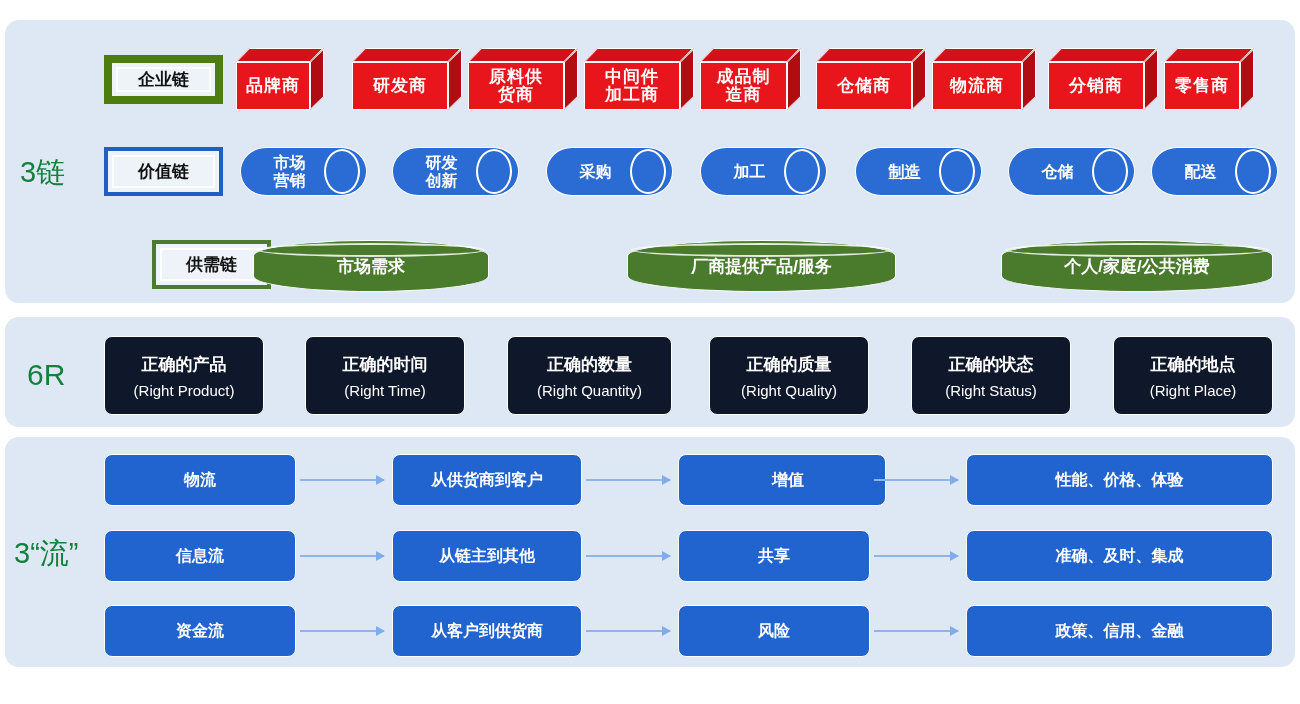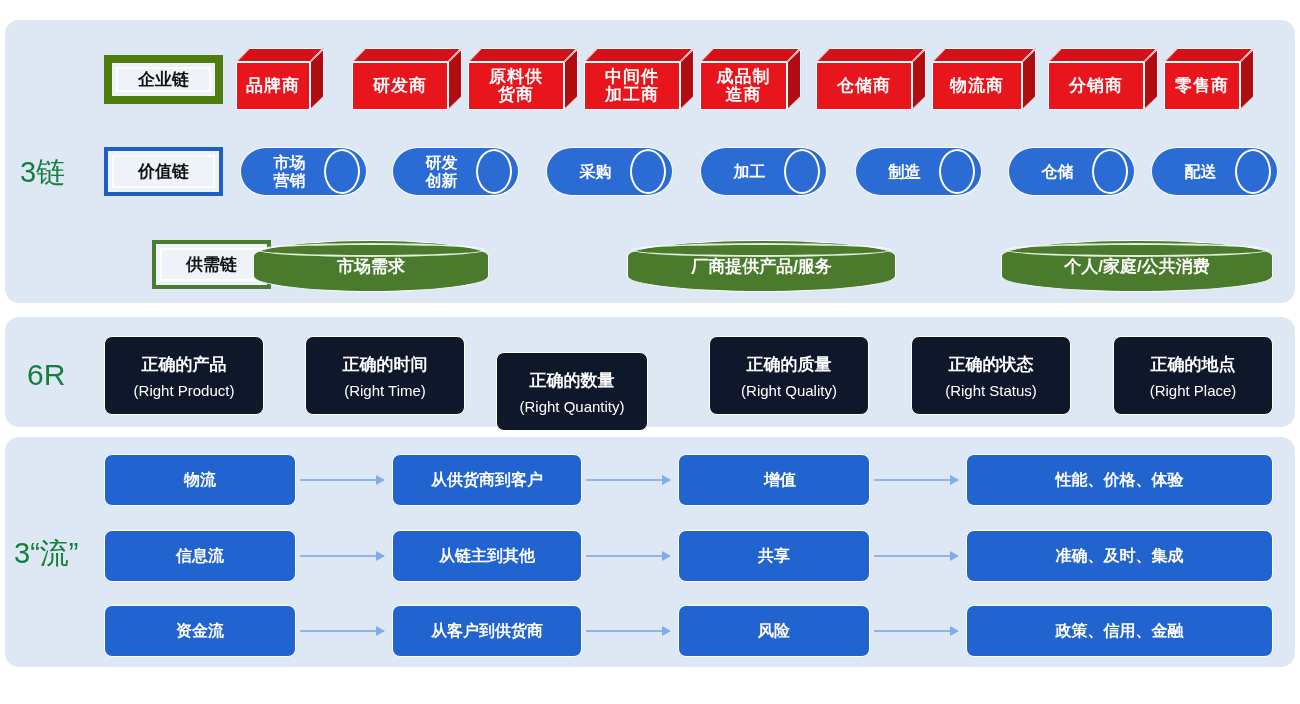--- a/index.html
+++ b/index.html
@@ -252,21 +252,21 @@
   <div class="group-caption" id="cap-6r">6R</div>
 
   <div class="r-card" style="left:104px;width:160px;">
     <div class="zh">正确的产品</div>
     <div class="en">(Right Product)</div>
   </div>
   <div class="r-card" style="left:305px;width:160px;">
     <div class="zh">正确的时间</div>
     <div class="en">(Right Time)</div>
   </div>
-  <div class="r-card" style="left:496px;width:152px;margin-top:16px;">
+  <div class="r-card" style="left:507px;width:165px;">
     <div class="zh">正确的数量</div>
     <div class="en">(Right Quantity)</div>
   </div>
   <div class="r-card" style="left:709px;width:160px;">
     <div class="zh">正确的质量</div>
     <div class="en">(Right Quality)</div>
   </div>
   <div class="r-card" style="left:911px;width:160px;">
     <div class="zh">正确的状态</div>
     <div class="en">(Right Status)</div>
@@ -280,21 +280,21 @@
   <div class="group-caption" id="cap-3flow">3“流”</div>
 
   <div class="flow-box" style="left:104px;top:454px;width:192px;">
     <span>物流</span>
   </div>
   <div class="arrow" style="left:300px;top:479px;width:84px;"></div>
   <div class="flow-box" style="left:392px;top:454px;width:190px;">
     <span>从供货商到客户</span>
   </div>
   <div class="arrow" style="left:586px;top:479px;width:84px;"></div>
-  <div class="flow-box" style="left:678px;top:454px;width:192px;padding-left:12px;">
+  <div class="flow-box" style="left:678px;top:454px;width:208px;padding-left:12px;">
     <span>增值</span>
   </div>
   <div class="arrow" style="left:874px;top:479px;width:84px;"></div>
   <div class="flow-box" style="left:966px;top:454px;width:307px;">
     <span>性能、价格、体验</span>
   </div>
 
   <div class="flow-box" style="left:104px;top:530px;width:192px;">
     <span>信息流</span>
   </div>

